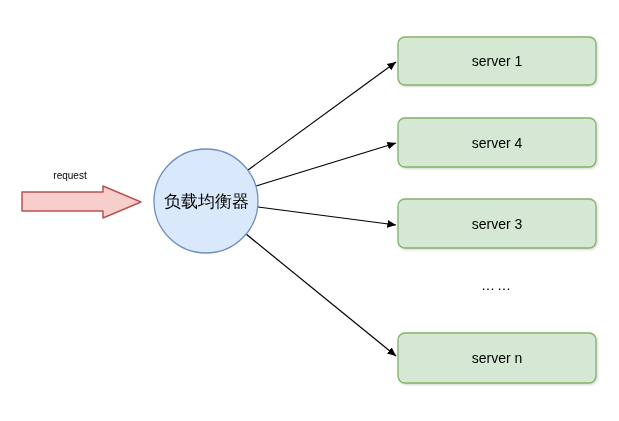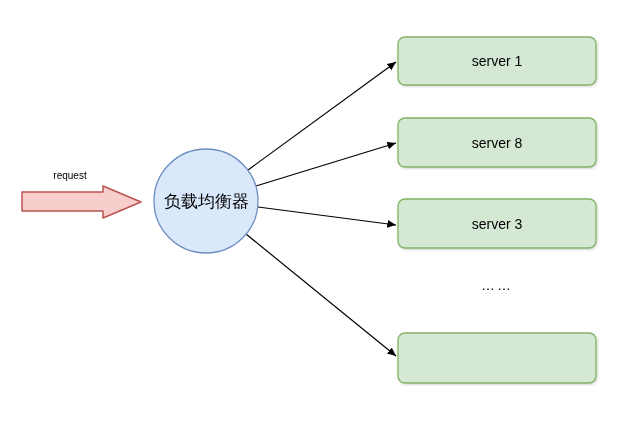--- a/index.html
+++ b/index.html
@@ -71,20 +71,21 @@
       <rect x="398" y="333" width="198" height="50" rx="7" stroke-width="1.3" fill="#d5e8d4" stroke="#82b366"></rect>
     </g>
   </svg>
 
   <div class="label request-label">request</div>
 
   <div class="label lb-label">负载均衡器</div>
 
   <div class="label server-label server-label-1">server 1</div>
 
-  <div class="label server-label server-label-2">server 8</div>
+  <div class="label server-label server-label-2">server 4</div>
 
   <div class="label server-label server-label-3">server 3</div>
 
   <div class="label ellipsis-label">……</div>
 
+  <div class="label server-label server-label-n">server n</div>
 
 </div>
 
 </body></html>

